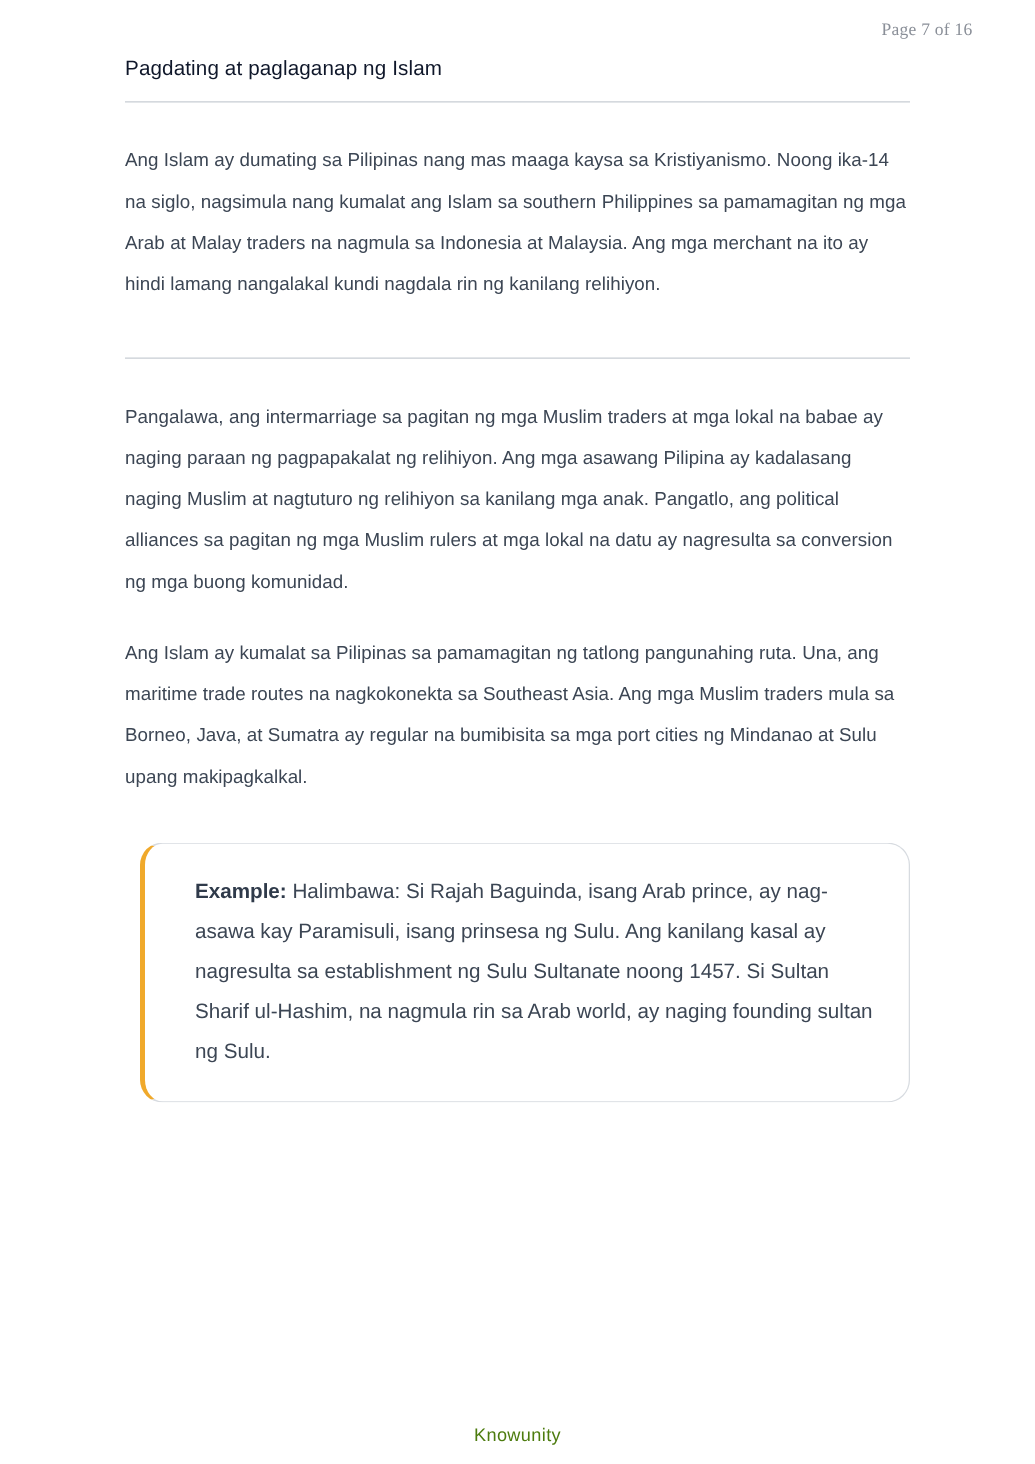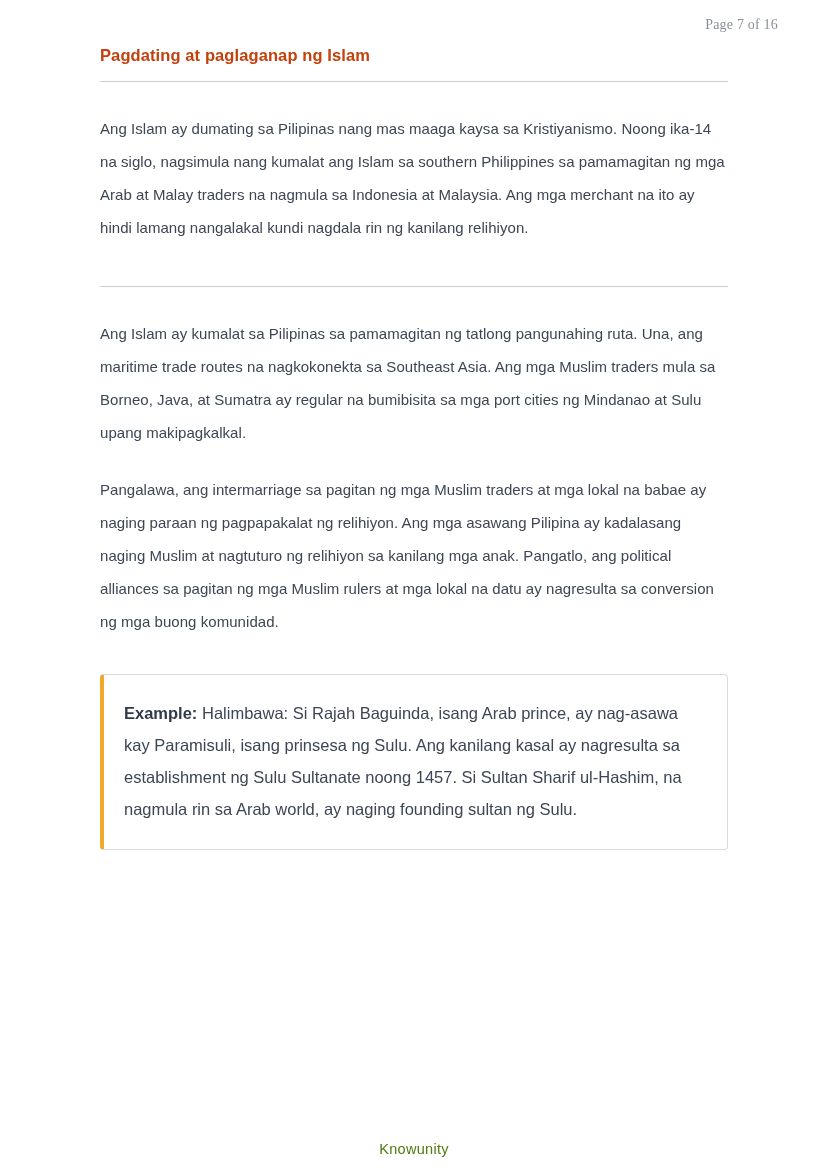--- a/index.html
+++ b/index.html
@@ -31,22 +31,22 @@
     letter-spacing: 0.2px;
   }
   .content {
     position: absolute;
     left: 100px;
     top: 46px;
     width: 628px;
   }
   h2.section-title {
     font-size: 16.5px;
-    font-weight: bold;
-    color: #c2410c;
+    font-weight: normal;
+    color: #0f172a;
     margin: 0 0 0 0;
     padding: 0 0 16px 0;
     letter-spacing: 0.1px;
   }
   .rule {
     height: 1px;
     background: #c8cdd4;
     width: 100%;
     margin: 0 0 30px 0;
   }
@@ -63,23 +63,24 @@
   .section-gap {
     height: 18px;
   }
   .section2-title {
     margin-top: 20px;
   }
   .example-box {
     margin-top: 36px;
     border: 1px solid #d7dbe0;
     border-left: 4px solid #f0a92b;
-    border-radius: 4px;
-    padding: 22px 28px 24px 20px;
+    border-radius: 18px;
+    padding: 22px 28px 24px 40px;
     box-sizing: border-box;
+    margin-left: 12px;
   }
   .example-box p {
     margin: 0;
     font-size: 16.5px;
     line-height: 32px;
     color: #3c4654;
   }
   .example-label {
     font-weight: bold;
     color: #2f3a4a;
@@ -106,22 +107,22 @@
 
     <h2 class="section-title">Pagdating at paglaganap ng Islam</h2>
     <div class="rule"></div>
 
     <p class="para">Ang Islam ay dumating sa Pilipinas nang mas maaga kaysa sa Kristiyanismo. Noong ika-14 na siglo, nagsimula nang kumalat ang Islam sa southern Philippines sa pamamagitan ng mga Arab at Malay traders na nagmula sa Indonesia at Malaysia. Ang mga merchant na ito ay hindi lamang nangalakal kundi nagdala rin ng kanilang relihiyon.</p>
 
     <div class="section-gap"></div>
 
     <div class="rule"></div>
 
+    <p class="para">Pangalawa, ang intermarriage sa pagitan ng mga Muslim traders at mga lokal na babae ay naging paraan ng pagpapakalat ng relihiyon. Ang mga asawang Pilipina ay kadalasang naging Muslim at nagtuturo ng relihiyon sa kanilang mga anak. Pangatlo, ang political alliances sa pagitan ng mga Muslim rulers at mga lokal na datu ay nagresulta sa conversion ng mga buong komunidad.</p>
     <p class="para">Ang Islam ay kumalat sa Pilipinas sa pamamagitan ng tatlong pangunahing ruta. Una, ang maritime trade routes na nagkokonekta sa Southeast Asia. Ang mga Muslim traders mula sa Borneo, Java, at Sumatra ay regular na bumibisita sa mga port cities ng Mindanao at Sulu upang makipagkalkal.</p>
-    <p class="para">Pangalawa, ang intermarriage sa pagitan ng mga Muslim traders at mga lokal na babae ay naging paraan ng pagpapakalat ng relihiyon. Ang mga asawang Pilipina ay kadalasang naging Muslim at nagtuturo ng relihiyon sa kanilang mga anak. Pangatlo, ang political alliances sa pagitan ng mga Muslim rulers at mga lokal na datu ay nagresulta sa conversion ng mga buong komunidad.</p>
 
     <div class="example-box">
       <p><span class="example-label">Example:</span><span> Halimbawa: Si Rajah Baguinda, isang Arab prince, ay nag-asawa kay Paramisuli, isang prinsesa ng Sulu. Ang kanilang kasal ay nagresulta sa establishment ng Sulu Sultanate noong 1457. Si Sultan Sharif ul-Hashim, na nagmula rin sa Arab world, ay naging founding sultan ng Sulu.</span></p>
     </div>
 
   </div>
 
   <div class="footer">Knowunity</div>
 
 </div>

